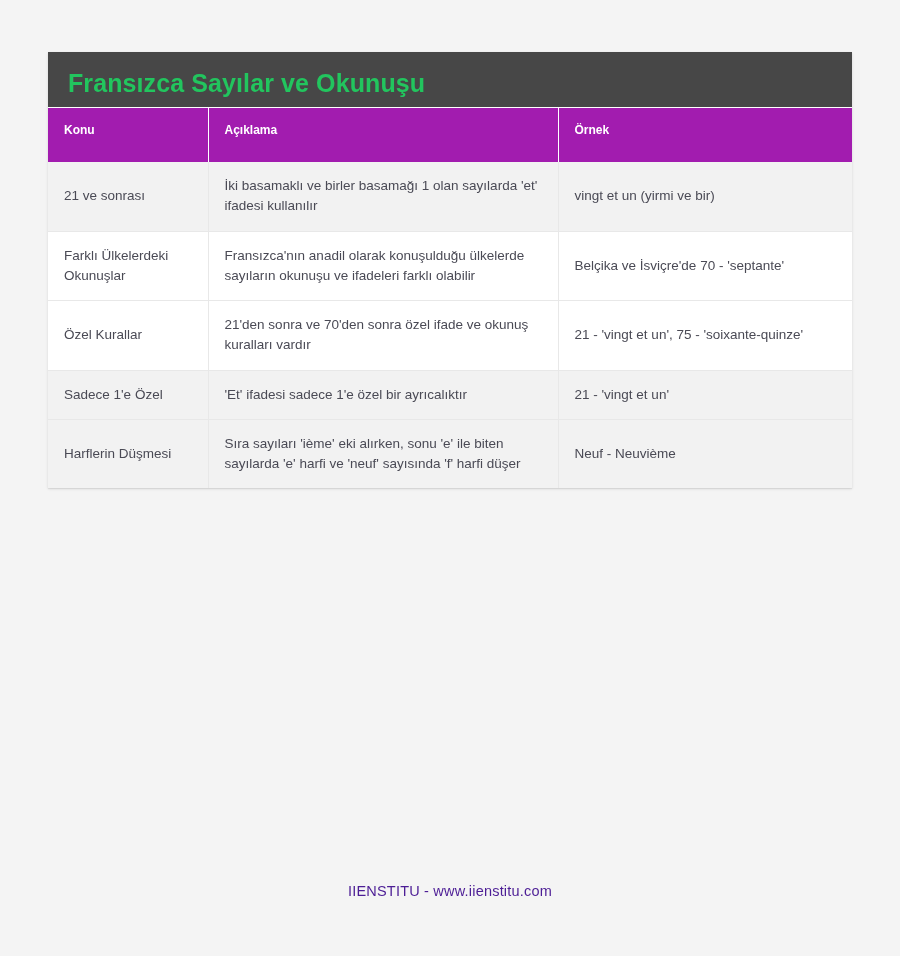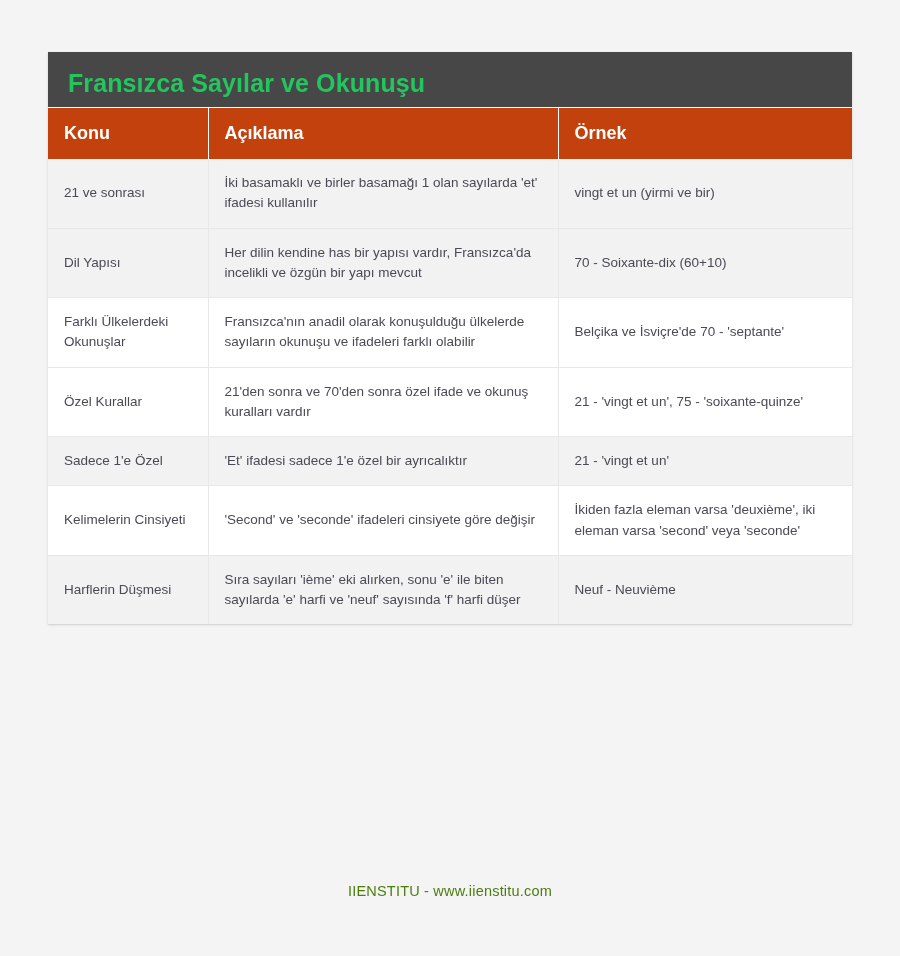--- a/index.html
+++ b/index.html
@@ -44,26 +44,26 @@
     letter-spacing: 0.1px;
   }
 
   table.data-table {
     width: 100%;
     border-collapse: collapse;
     table-layout: fixed;
   }
 
   table.data-table thead th {
-    background: #c2410c;
+    background: #a21caf;
     color: #ffffff;
-    font-size: 18px;
+    font-size: 12px;
     font-weight: bold;
     text-align: left;
-    padding: 15px 16px 15px 16px;
+    padding: 15px 16px 25px 16px;
     border-top: 1px solid #ffffff;
     border-right: 1px solid #ffffff;
     vertical-align: middle;
     box-sizing: border-box;
     height: 46px;
   }
   table.data-table thead th:last-child {
     border-right: none;
   }
 
@@ -92,21 +92,21 @@
   .col-aciklama { width: 350px; }
   .col-ornek  { width: 294px; }
 
   .footer {
     position: absolute;
     left: 0;
     top: 883px;
     width: 900px;
     text-align: center;
     font-size: 14.5px;
-    color: #4d7c0f;
+    color: #4c1d95;
     letter-spacing: 0.2px;
   }
 </style>
 </head>
 <body>
 
 <div class="page">
 
   <div class="card">
 
@@ -124,44 +124,34 @@
           <th>Açıklama</th>
           <th>Örnek</th>
         </tr>
       </thead>
       <tbody>
         <tr class="alt">
           <td>21 ve sonrası</td>
           <td>İki basamaklı ve birler basamağı 1 olan sayılarda 'et' ifadesi kullanılır</td>
           <td>vingt et un (yirmi ve bir)</td>
         </tr>
-        <tr class="alt">
-          <td>Dil Yapısı</td>
-          <td>Her dilin kendine has bir yapısı vardır, Fransızca'da incelikli ve özgün bir yapı mevcut</td>
-          <td>70 - Soixante-dix (60+10)</td>
-        </tr>
         <tr>
           <td>Farklı Ülkelerdeki Okunuşlar</td>
           <td>Fransızca'nın anadil olarak konuşulduğu ülkelerde sayıların okunuşu ve ifadeleri farklı olabilir</td>
           <td>Belçika ve İsviçre'de 70 - 'septante'</td>
         </tr>
         <tr>
           <td>Özel Kurallar</td>
           <td>21'den sonra ve 70'den sonra özel ifade ve okunuş kuralları vardır</td>
           <td>21 - 'vingt et un', 75 - 'soixante-quinze'</td>
         </tr>
         <tr class="alt">
           <td>Sadece 1'e Özel</td>
           <td>'Et' ifadesi sadece 1'e özel bir ayrıcalıktır</td>
           <td>21 - 'vingt et un'</td>
-        </tr>
-        <tr>
-          <td>Kelimelerin Cinsiyeti</td>
-          <td>'Second' ve 'seconde' ifadeleri cinsiyete göre değişir</td>
-          <td>İkiden fazla eleman varsa 'deuxième', iki eleman varsa 'second' veya 'seconde'</td>
         </tr>
         <tr class="alt">
           <td>Harflerin Düşmesi</td>
           <td>Sıra sayıları 'ième' eki alırken, sonu 'e' ile biten sayılarda 'e' harfi ve 'neuf' sayısında 'f' harfi düşer</td>
           <td>Neuf - Neuvième</td>
         </tr>
       </tbody>
     </table>
 
   </div>

